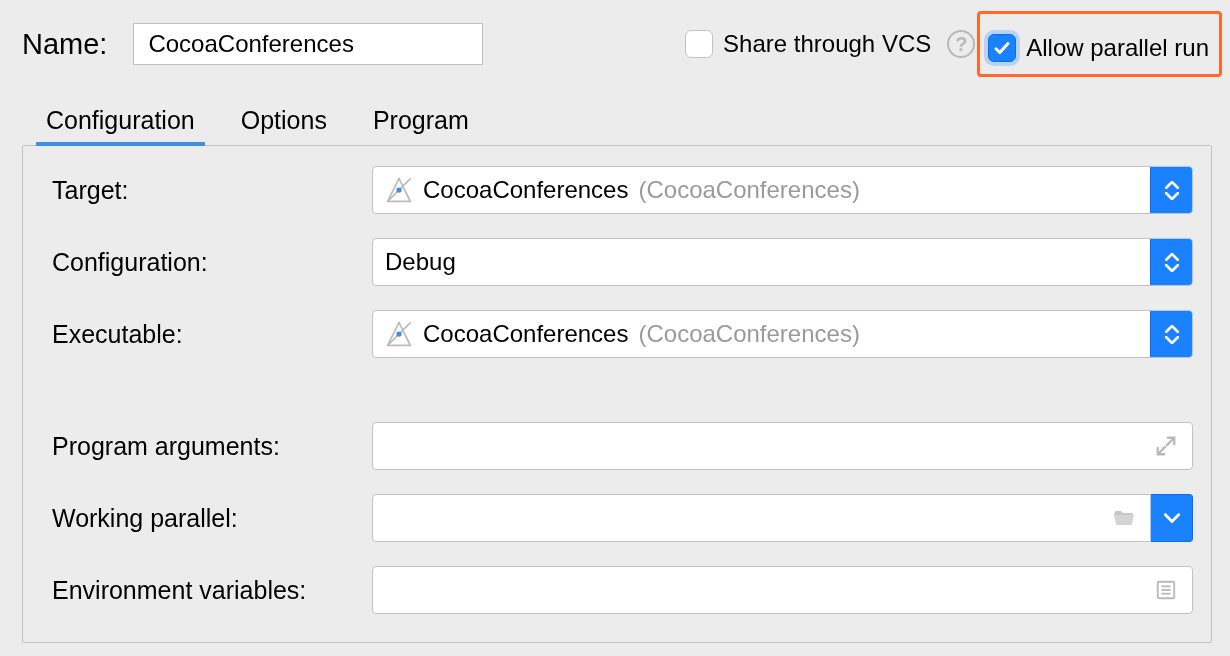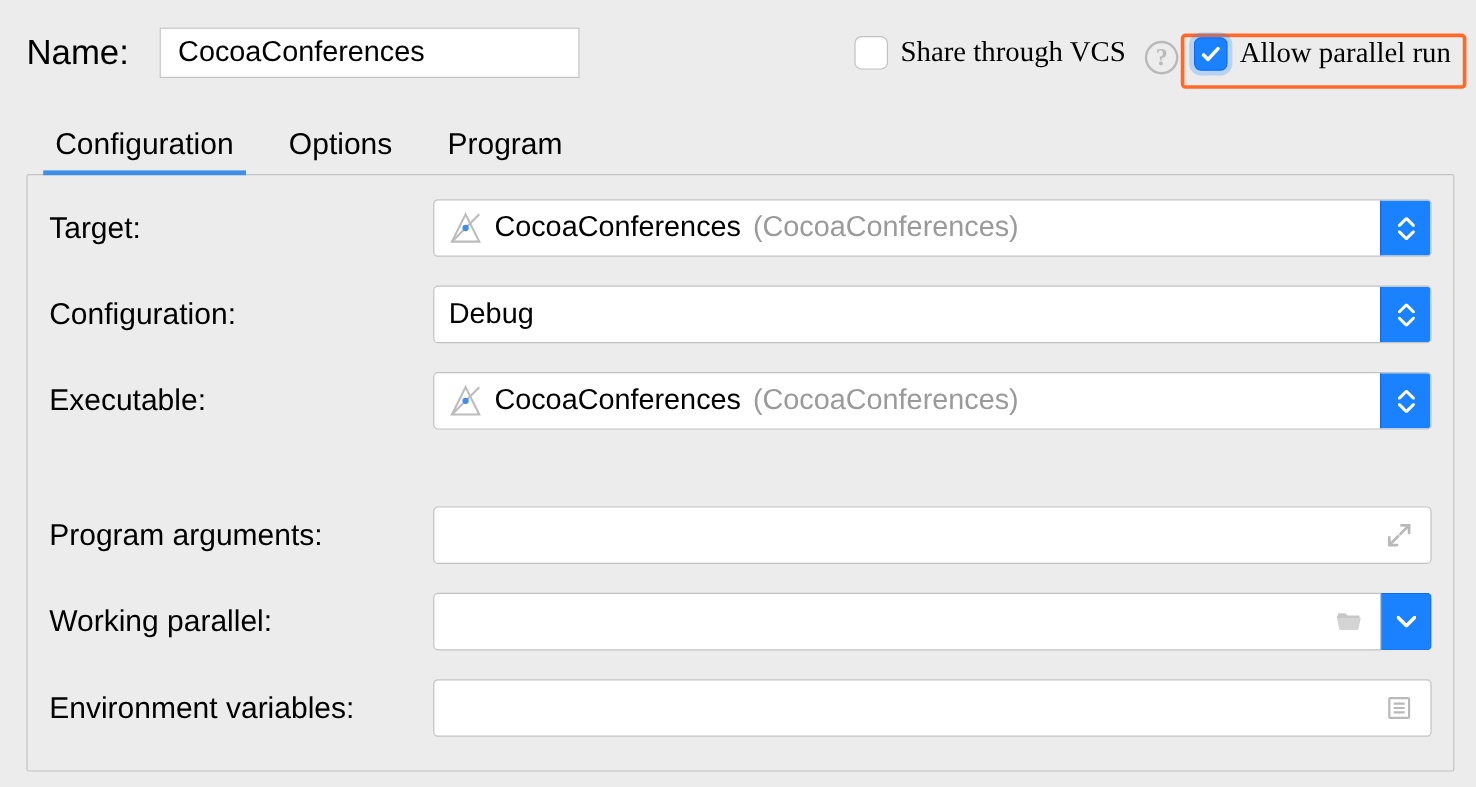--- a/index.html
+++ b/index.html
@@ -43,24 +43,23 @@
     width: 350px;
     border: 1px solid var(--border);
     background: var(--input-bg);
     padding: 0 14px;
     font-size: 24px;
     font-family: inherit;
   }
 
   .checkboxes {
     display:flex;
-    align-items:flex-end;
+    align-items:center;
     gap: 10px;
     margin-left: auto;
-    font-family: Liberation Serif, serif;
   }
   .chk-group {
     display:flex;
     align-items:center;
     gap: 10px;
     padding: 4px 6px;
   }
   .chk {
     width:28px; height:28px;
     border-radius:6px;
@@ -83,21 +82,21 @@
     color: var(--icon-grey);
     display:flex; align-items:center; justify-content:center;
     font-size:20px;
     font-weight:600;
     flex-shrink:0;
   }
 
   .highlight-ring {
     border: 3px solid var(--highlight-ring);
     border-radius: 4px;
-    padding: 0 10px 12px 8px;
+    padding: 20px 10px 12px 8px;
     margin: -12px -10px -12px -8px;
   }
 
   
   .tabs {
     display:flex;
     gap: 46px;
     margin-top: 30px;
     padding-left: 24px;
     font-size:25px;
@@ -113,21 +112,21 @@
     left:-10px; right:-10px; bottom:-1px;
     height:4px;
     background: var(--tab-underline);
   }
 
   
   .panel {
     margin-top: 0;
     border: 1px solid var(--border);
     border-radius: 2px;
-    padding: 20px 18px 28px 18px;
+    padding: 20px 18px 28px 29px;
     width: 100%;
     display:flex;
     flex-direction:column;
     gap: 24px;
   }
   .panel .gap-extra { height: 16px; }
 
   .row {
     display:flex;
     align-items:center;

